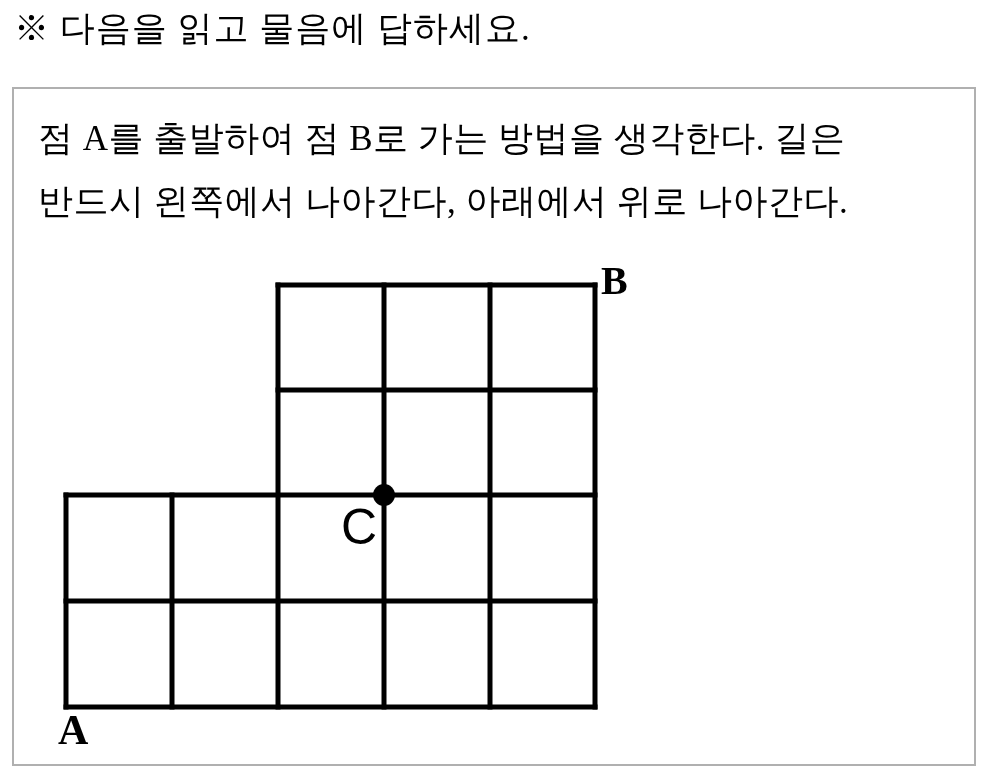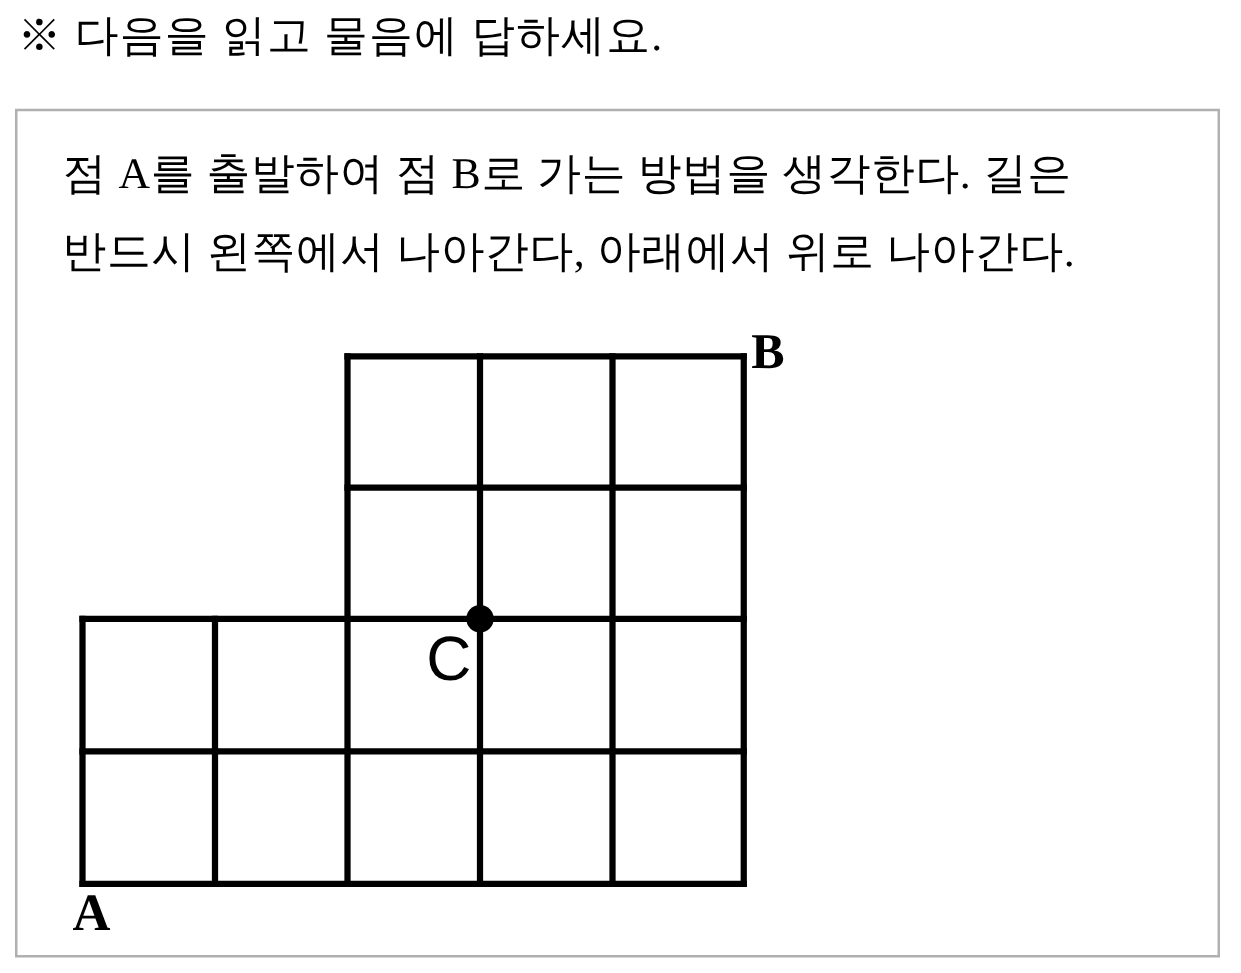--- a/index.html
+++ b/index.html
@@ -31,21 +31,21 @@
     left: 12px;
     top: 87px;
     width: 964px;
     height: 679px;
     border: 2px solid #b0b0b0;
     background: #ffffff;
     box-sizing: border-box;
   }
   .problem-text {
     position: absolute;
-    left: 36px;
+    left: 24px;
     top: 18px;
     font-size: 35px;
     line-height: 63px;
     white-space: nowrap;
     letter-spacing: 0.5px;
   }
   .diagram-svg {
     position: absolute;
     left: 0;
     top: 0;

